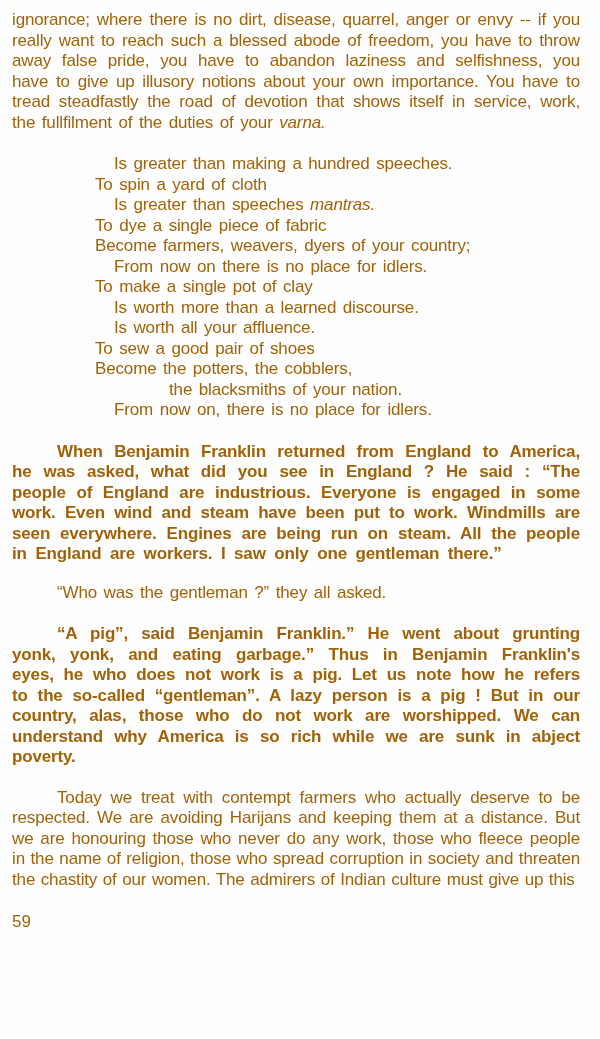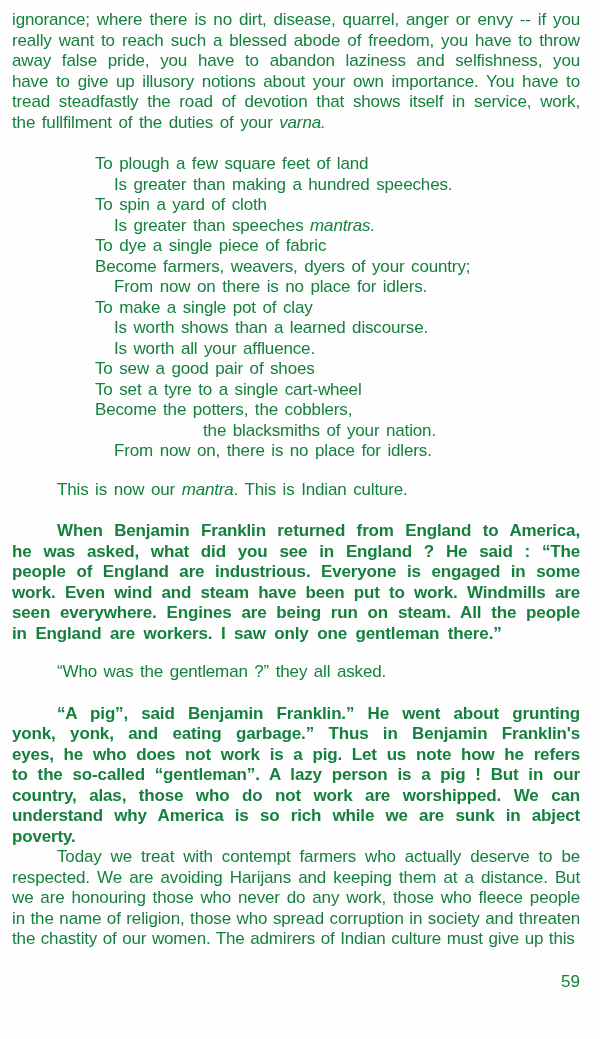--- a/index.html
+++ b/index.html
@@ -7,80 +7,77 @@
     width: 600px;
     background: #ffffff;
     font-family: "Liberation Sans", "DejaVu Sans", sans-serif;
   }
   .page {
     position: relative;
     width: 600px;
     height: 1039px;
     box-sizing: border-box;
     background: #fefefe;
-    color: #15803d;
+    color: #a16207;
     padding: 10px 20px 0 12px;
     overflow: hidden;
     font-size: 17px;
     line-height: 20.5px;
     letter-spacing: -0.15px;
     word-spacing: 2px;
   }
   .para {
     margin: 0;
     text-align: justify;
   }
   .para.indent { text-indent: 45px; }
   .para.looser { word-spacing: 4px; }
   .para.tighter { word-spacing: 1px; }
   .mt-sm { margin-top: 18px; }
-  .mt-md { }
+  .mt-md { margin-top: 20px; }
   .mt-lg { margin-top: 21px; font-weight: bold; }
   i { font-style: italic; }
   .poem {
     margin: 21px 0 0 83px;
   }
   .poem .line {
     line-height: 20.5px;
     white-space: nowrap;
   }
   .poem .ind2 { margin-left: 19px; }
-  .poem .ind3 { margin-left: 108px; }
+  .poem .ind3 { margin-left: 74px; }
   .page-number {
     margin-top: 22px;
-    text-align: right;
+    text-align: left;
     letter-spacing: 0;
   }
 </style>
 </head>
 <body>
 
 <div class="page">
 
   <p class="para"><span>ignorance; where there is no dirt, disease, quarrel, anger or envy -- if you really want to reach such a blessed abode of freedom, you have to throw away false pride, you have to abandon laziness and selfishness, you have to give up illusory notions about your own importance. You have to tread steadfastly the road of devotion that shows itself in service, work, the fullfilment of the duties of your </span><i>varna.</i></p>
 
   <div class="poem" id="poem">
-      <div class="line ind1"><span>To plough a few square feet of land</span></div>
       <div class="line ind2"><span>Is greater than making a hundred speeches.</span></div>
       <div class="line ind1"><span>To spin a yard of cloth</span></div>
       <div class="line ind2"><span>Is greater than speeches </span><i>mantras.</i></div>
       <div class="line ind1"><span>To dye a single piece of fabric</span></div>
       <div class="line ind1"><span>Become farmers, weavers, dyers of your country;</span></div>
       <div class="line ind2"><span>From now on there is no place for idlers.</span></div>
       <div class="line ind1"><span>To make a single pot of clay</span></div>
-      <div class="line ind2"><span>Is worth shows than a learned discourse.</span></div>
+      <div class="line ind2"><span>Is worth more than a learned discourse.</span></div>
       <div class="line ind2"><span>Is worth all your affluence.</span></div>
       <div class="line ind1"><span>To sew a good pair of shoes</span></div>
-      <div class="line ind1"><span>To set a tyre to a single cart-wheel</span></div>
       <div class="line ind1"><span>Become the potters, the cobblers,</span></div>
       <div class="line ind3"><span>the blacksmiths of your nation.</span></div>
       <div class="line ind2"><span>From now on, there is no place for idlers.</span></div>
     </div>
 
-  <p class="para indent mt-sm"><span>This is now our </span><i>mantra</i><span>. This is Indian culture.</span></p>
 
   <p class="para indent looser mt-lg">When Benjamin Franklin returned from England to America, he was asked, what did you see in England ? He said : “The people of England are industrious. Everyone is engaged in some work. Even wind and steam have been put to work. Windmills are seen everywhere. Engines are being run on steam. All the people in England are workers. I saw only one gentleman there.”</p>
 
   <p class="para indent mt-sm">“Who was the gentleman ?” they all asked.</p>
 
   <p class="para indent looser mt-lg">“A pig”, said Benjamin Franklin.” He went about grunting yonk, yonk, and eating garbage.” Thus in Benjamin Franklin's eyes, he who does not work is a pig. Let us note how he refers to the so-called “gentleman”. A lazy person is a pig ! But in our country, alas, those who do not work are worshipped. We can understand why America is so rich while we are sunk in abject poverty.</p>
 
   <p class="para indent tighter mt-md">Today we treat with contempt farmers who actually deserve to be respected. We are avoiding Harijans and keeping them at a distance. But we are honouring those who never do any work, those who fleece people in the name of religion, those who spread corruption in society and threaten the chastity of our women. The admirers of Indian culture must give up this</p>
 
   <div class="page-number">59</div>

